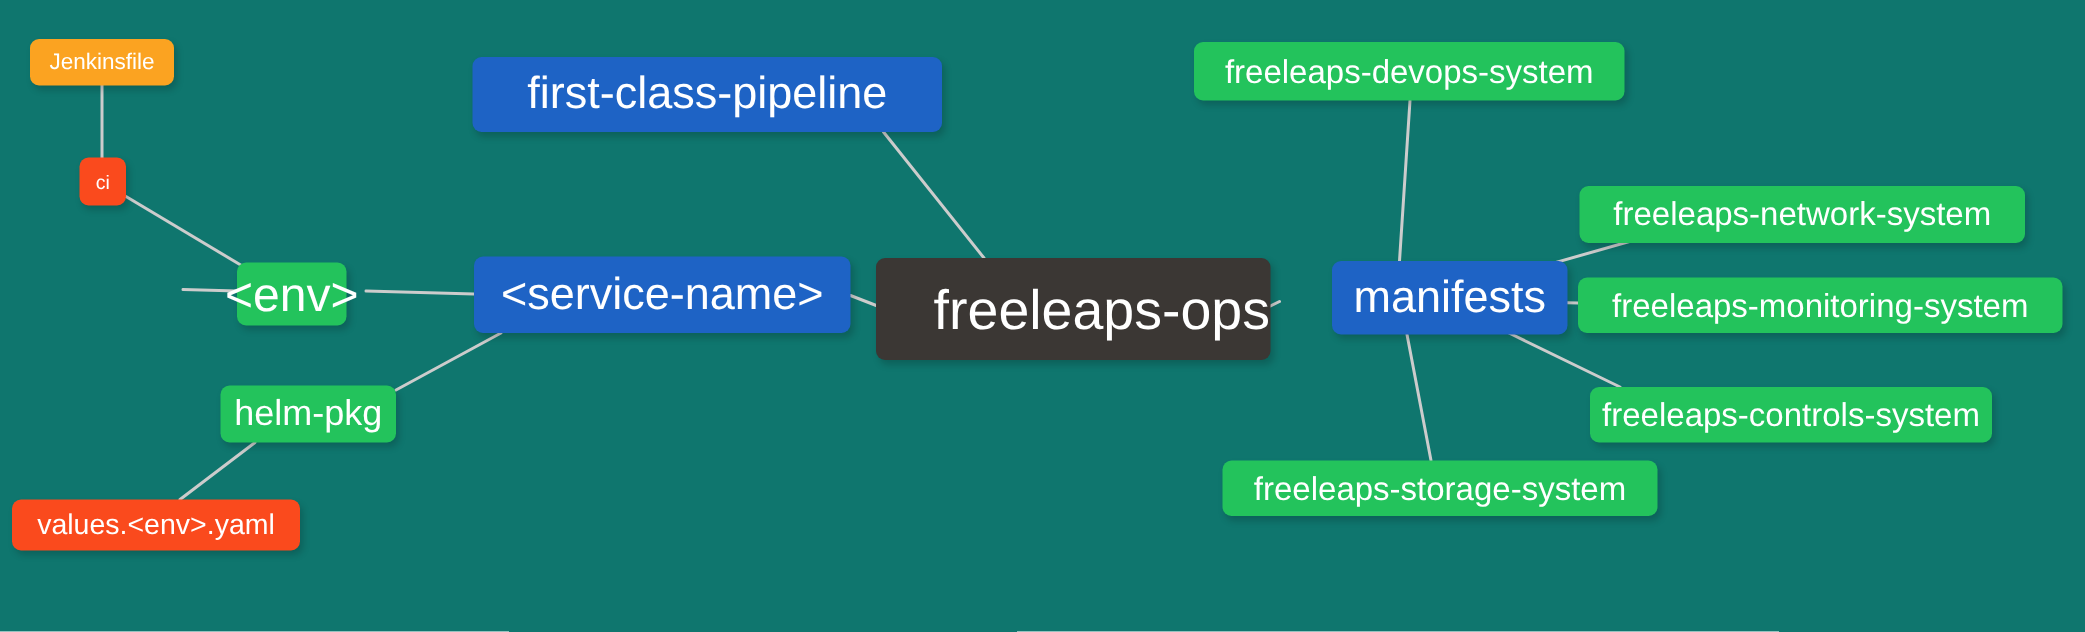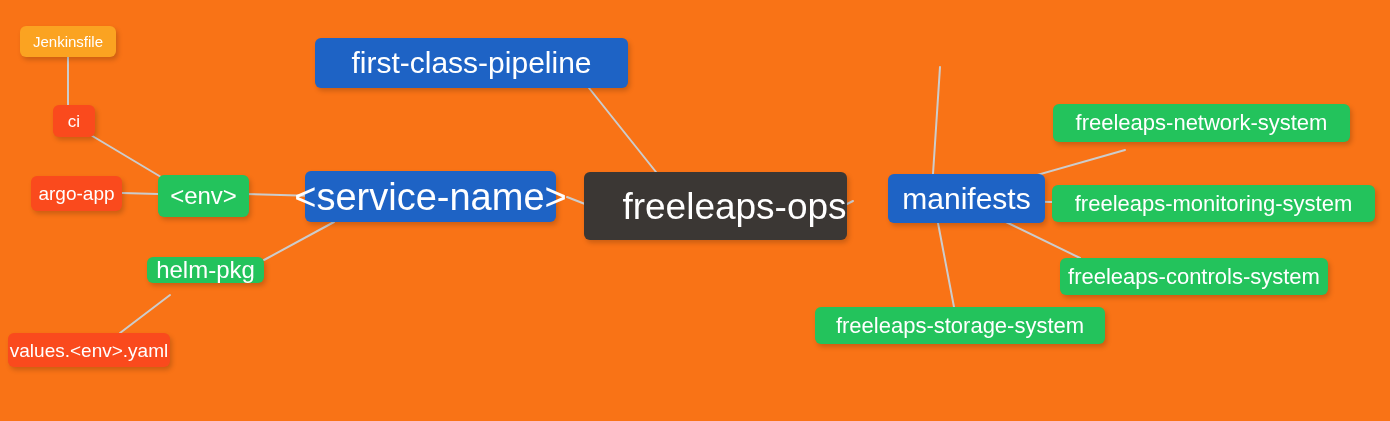--- a/index.html
+++ b/index.html
@@ -1,20 +1,20 @@
 <!DOCTYPE html>
 <html><head>
 <meta charset="utf-8">
 <style>
   html, body { margin: 0; padding: 0; background: #ffffff; }
   .canvas {
     position: relative;
     width: 1390px;
     height: 421px;
-    background: #f97316;
+    background: #0f766e;
     overflow: hidden;
     font-family: "Liberation Sans", sans-serif;
   }
   .edges-layer {
     position: absolute;
     left: 0; top: 0;
     width: 1390px; height: 421px;
     pointer-events: none;
   }
   .edges-layer line {
@@ -59,40 +59,40 @@
     <line x1="847" y1="204" x2="853" y2="201"></line>
     <line x1="933" y1="174" x2="940" y2="67"></line>
     <line x1="1009" y1="183" x2="1125" y2="150"></line>
     <line x1="1009" y1="201" x2="1052" y2="202"></line>
     <line x1="1006" y1="222" x2="1080" y2="258"></line>
     <line x1="938" y1="223" x2="954" y2="307"></line>
   </svg>
 
   <div class="node c-orange" style="left:20px;  top:26px;  width:96px;  height:31px; font-size:15px;">Jenkinsfile</div>
 
-  <div class="node c-red" style="left:53px;  top:105px; width:42px;  height:32px; font-size:17px;text-align:center;">ci</div>
+  <div class="node c-red" style="left:53px;  top:105px; width:31px;  height:32px; font-size:13px;text-align:center;">ci</div>
 
-  <div class="node c-red" style="left:31px;  top:176px; width:91px;  height:35px; font-size:19px;">argo-app</div>
 
-  <div class="node c-green" style="left:158px; top:175px; width:91px;  height:42px; font-size:24px;">&lt;env&gt;</div>
+  <div class="node c-green" style="left:158px; top:175px; width:73px;  height:42px; font-size:32px;">&lt;env&gt;</div>
 
-  <div class="node c-green" style="left:147px; top:257px; width:117px; height:26px; font-size:24px;">helm-pkg</div>
+  <div class="node c-green" style="left:147px; top:257px; width:117px; height:38px; font-size:24px;">helm-pkg</div>
 
-  <div class="node c-red" style="left:8px;   top:333px; width:162px; height:34px; font-size:19px;">values.&lt;env&gt;.yaml</div>
+  <div class="node c-red" style="left:8px;   top:333px; width:192px; height:34px; font-size:19px;">values.&lt;env&gt;.yaml</div>
 
   <div class="node c-blue" style="left:315px; top:38px;  width:313px; height:50px; font-size:30px;">first-class-pipeline</div>
 
-  <div class="node c-blue" style="left:305px; top:171px; width:251px; height:51px; font-size:38px;">&lt;service-name&gt;</div>
+  <div class="node c-blue" style="left:316px; top:171px; width:251px; height:51px; font-size:30px;">&lt;service-name&gt;</div>
 
   <div class="node c-dark" style="left:584px; top:172px; width:263px; height:68px; font-size:37px;">freeleaps-ops</div>
 
   <div class="node c-blue" style="left:852px; top:174px; width:157px; height:49px; font-size:30px;margin-left:36px;">manifests</div>
 
+  <div class="node c-green" style="left:796px; top:28px;  width:287px; height:39px; font-size:22px;">freeleaps-devops-system</div>
 
-  <div class="node c-green" style="left:1053px; top:104px; width:297px; height:38px; font-size:22px;">freeleaps-network-system</div>
+  <div class="node c-green" style="left:1053px; top:124px; width:297px; height:38px; font-size:22px;">freeleaps-network-system</div>
 
   <div class="node c-green" style="left:1052px; top:185px; width:323px; height:37px; font-size:22px;">freeleaps-monitoring-system</div>
 
   <div class="node c-green" style="left:1060px; top:258px; width:268px; height:37px; font-size:22px;">freeleaps-controls-system</div>
 
   <div class="node c-green" style="left:815px; top:307px; width:290px; height:37px; font-size:22px;">freeleaps-storage-system</div>
 
 </div>
 
 </body></html>

